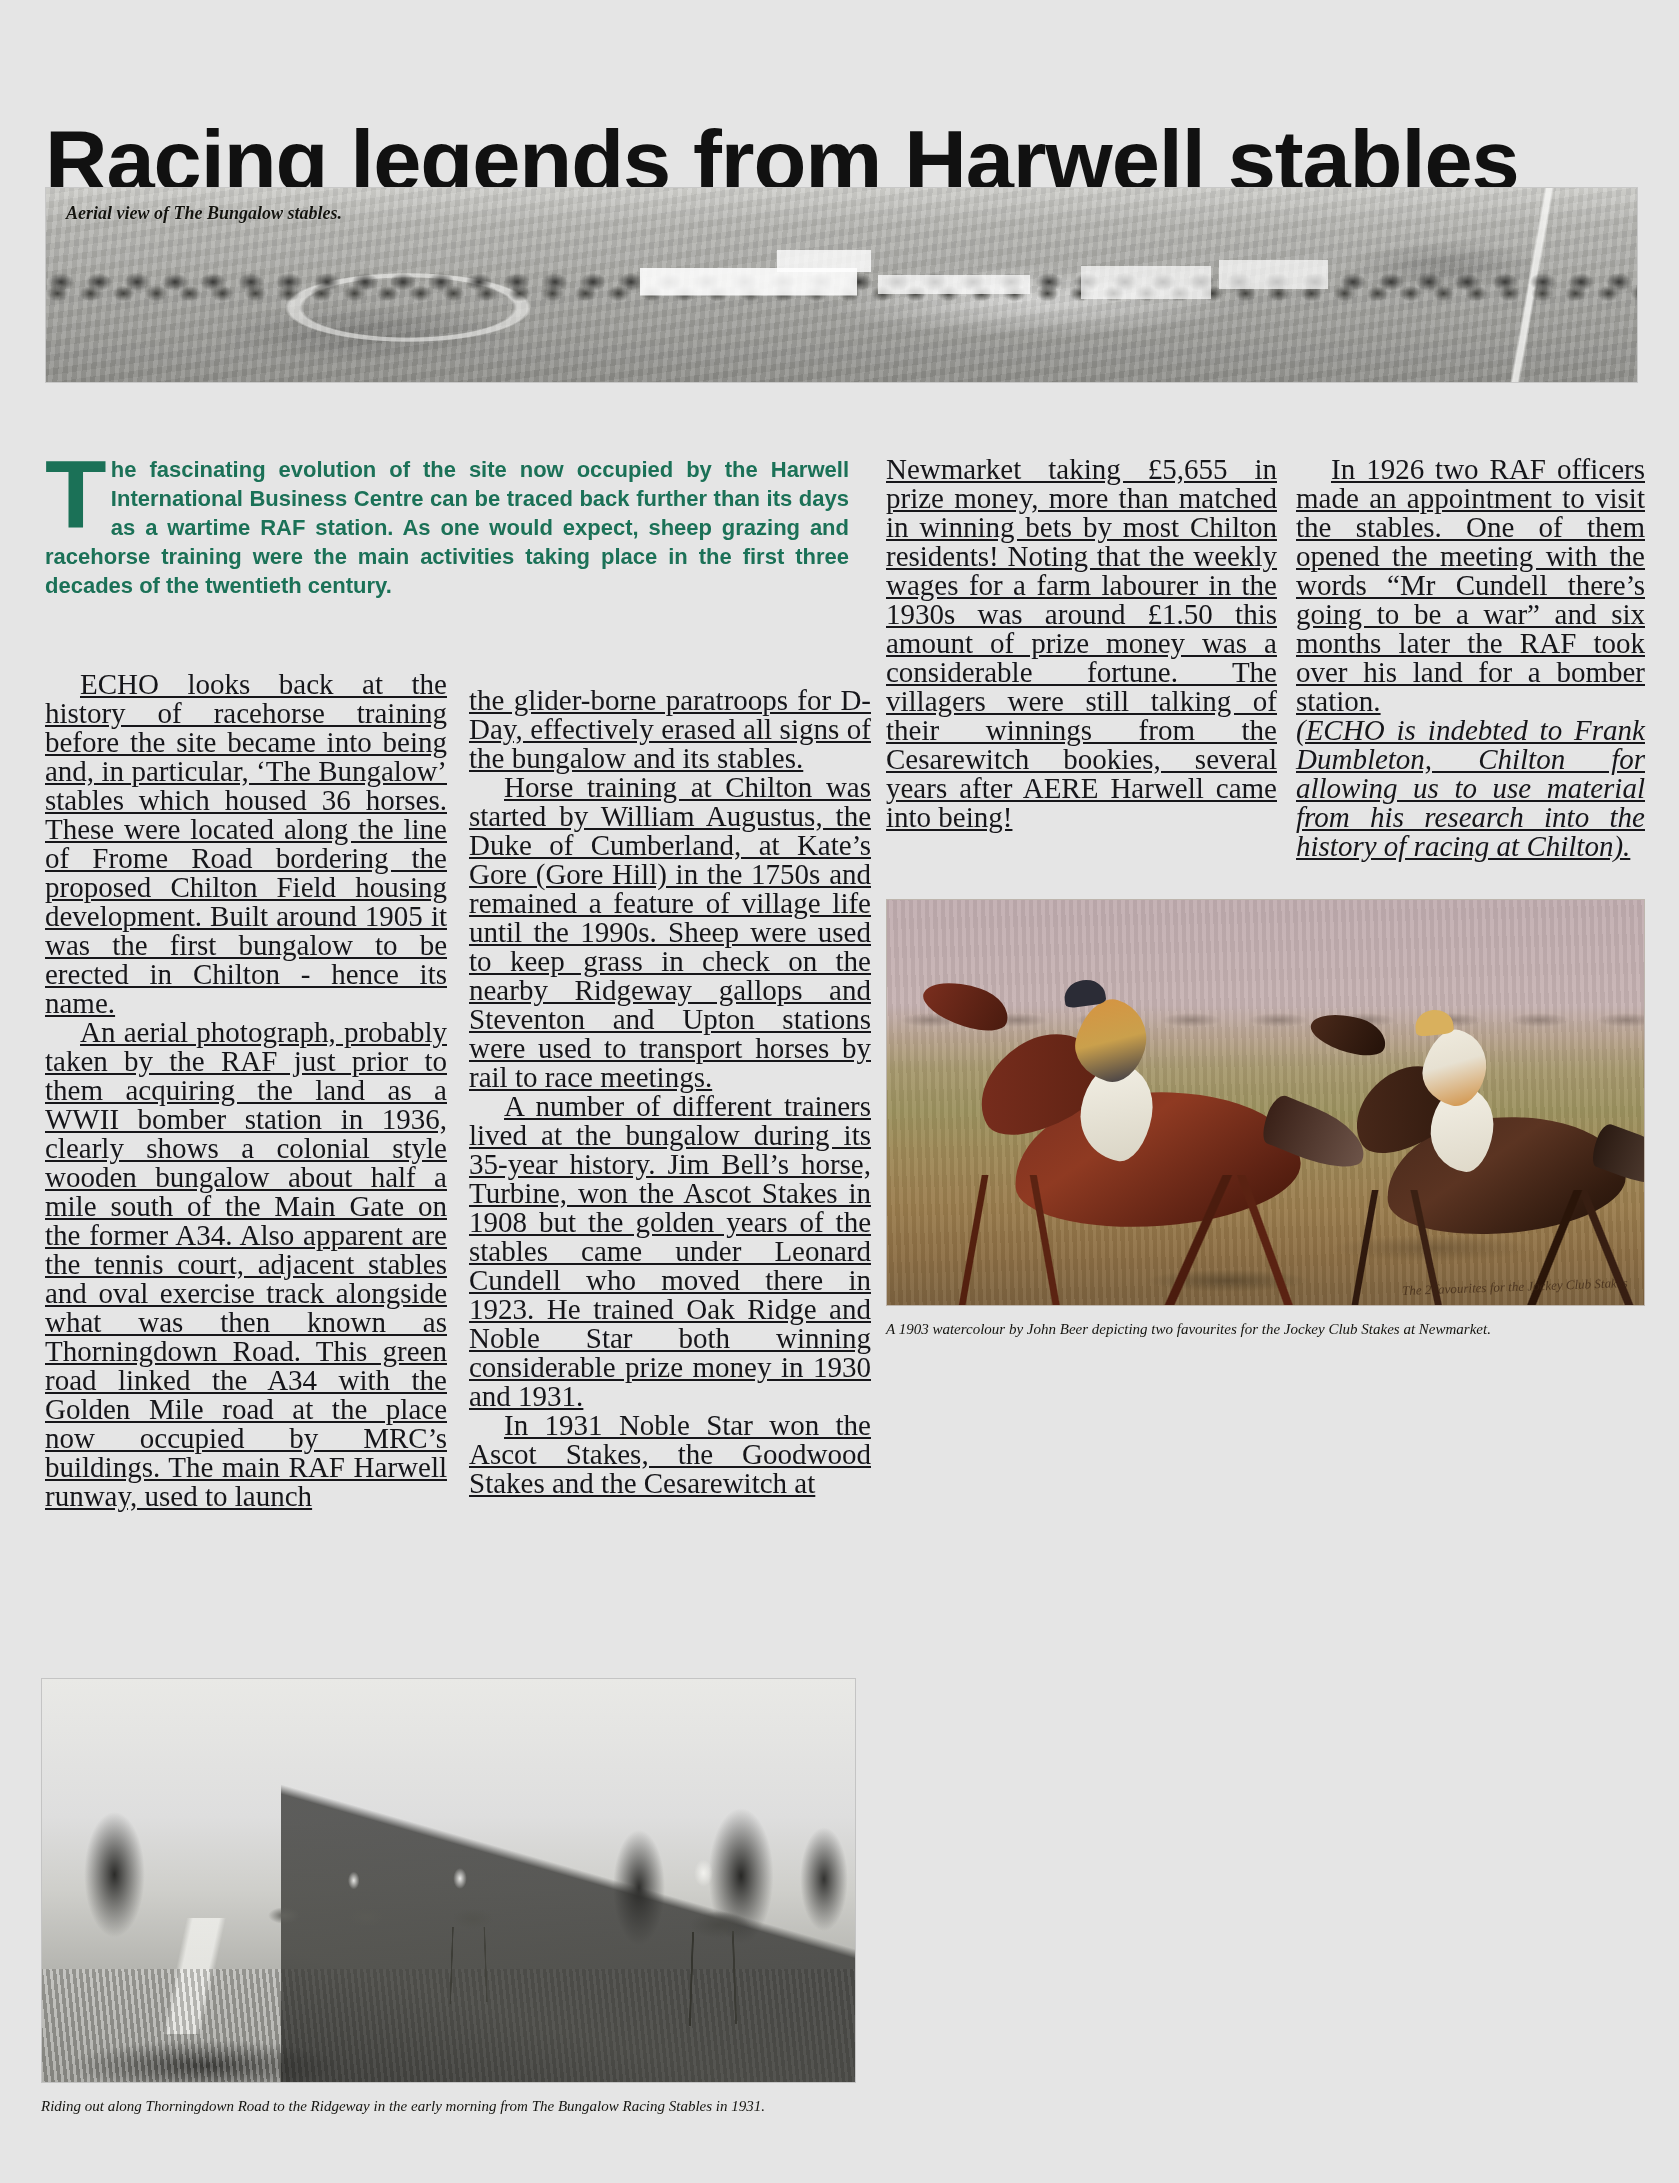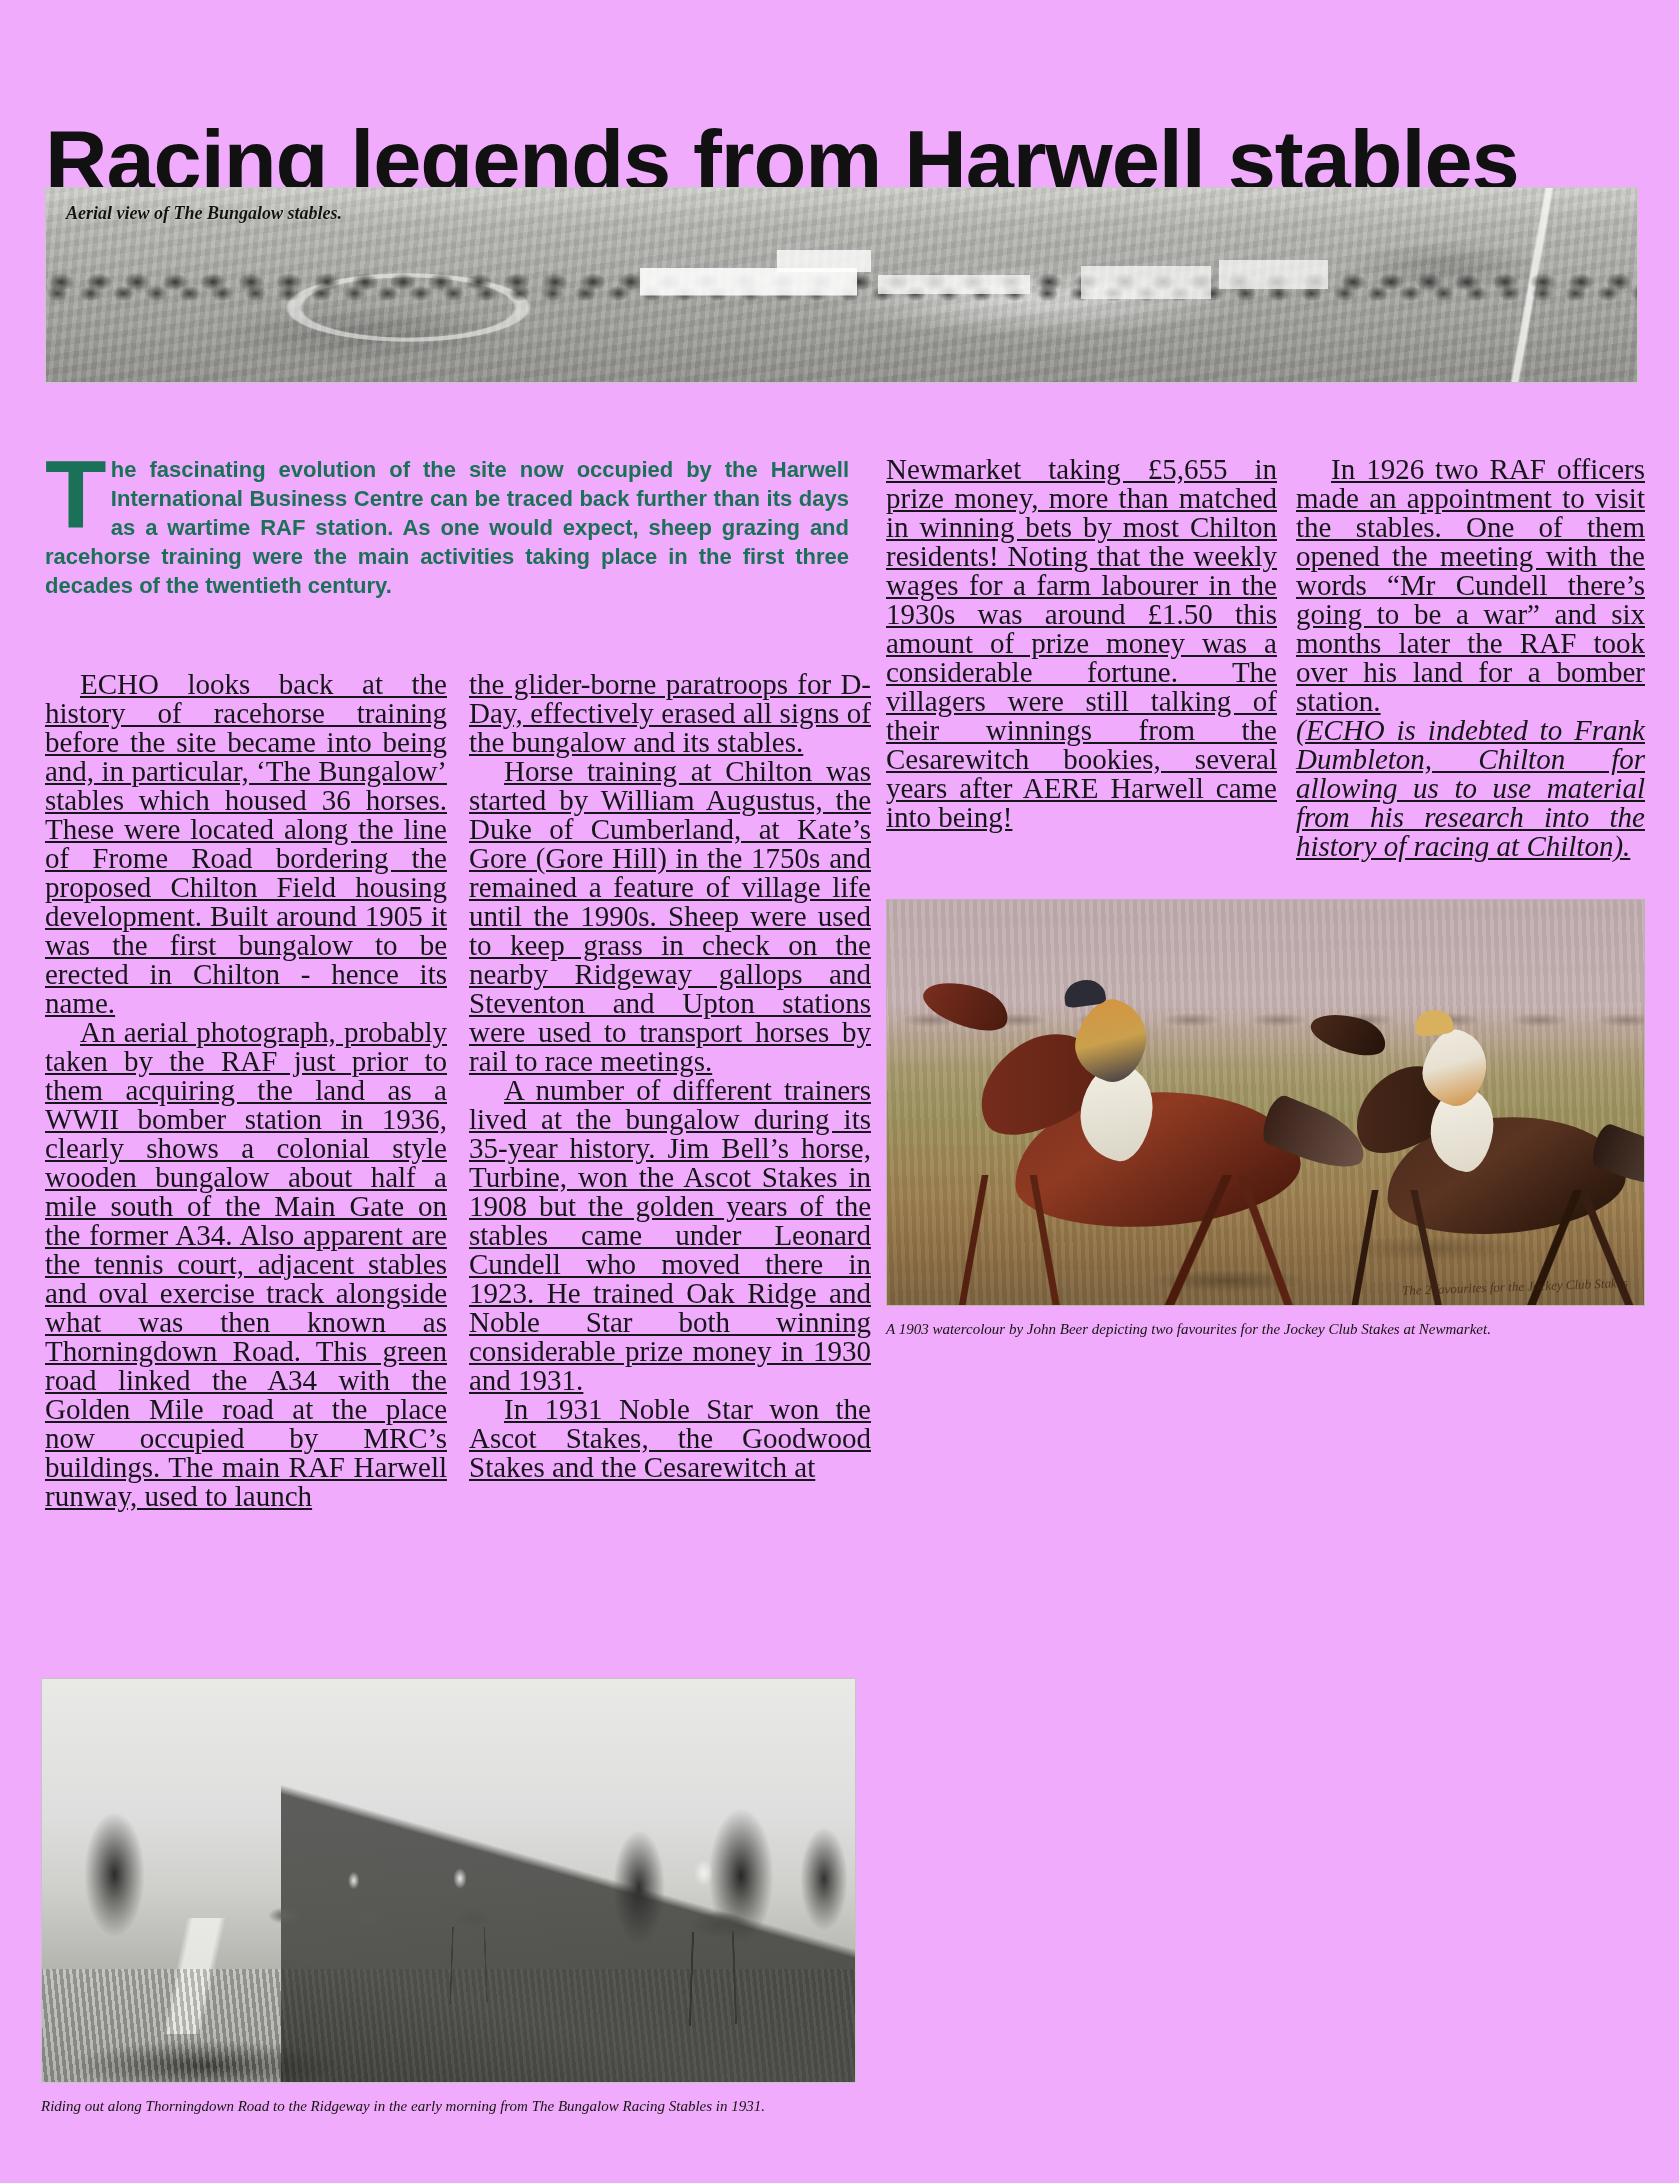--- a/index.html
+++ b/index.html
@@ -10,21 +10,21 @@
   body {
     width: 1679px;
     height: 2183px;
     position: relative;
     font-family: "Liberation Serif", serif;
     overflow: hidden;
   }
   .page {
     position: absolute;
     inset: 0;
-    background: #f0abfc;
+    background: #e5e5e5;
   }
 
   
   #headline {
     position: absolute;
     left: 45px;
     top: 61px;
     width: 1600px;
     font-family: "Liberation Sans", sans-serif;
     font-weight: 700;
@@ -137,21 +137,21 @@
     text-align: justify;
     text-justify: inter-word;
     hyphens: none;
     text-decoration: underline;
   }
   .col p { margin: 0; text-indent: 35px; }
   .col p.noindent { text-indent: 0; }
   .col p.credit { font-style: italic; text-indent: 0; }
 
   #col1 { left: 45px;   top: 670px;  width: 402px; }
-  #col2 { left: 469px;  top: 670px;  width: 402px; }
+  #col2 { left: 469px;  top: 686px;  width: 402px; }
   #col3 { left: 886px; top: 455px;  width: 391px; }
   #col4 { left: 1296px; top: 455px;  width: 349px; }
 
   
   #watercolour-figure {
     position: absolute;
     left: 886px;
     top: 899px;
     width: 759px;
   }

